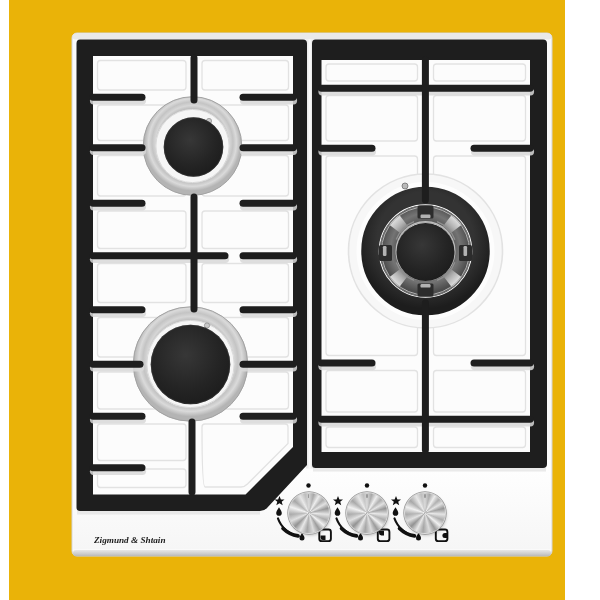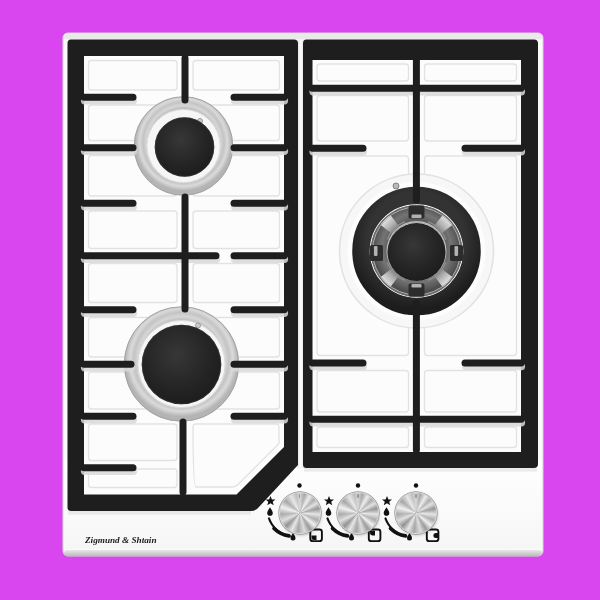--- a/index.html
+++ b/index.html
@@ -1,16 +1,16 @@
 <!DOCTYPE html>
 <html><head>
 <meta charset="utf-8">
 <style>
   html,body{margin:0;padding:0;background:#ffffff;}
-  #stage{position:relative;width:600px;height:600px;background:#d946ef;font-family:"Liberation Sans",sans-serif;overflow:hidden;}
+  #stage{position:relative;width:556px;height:600px;background:#eab308;font-family:"Liberation Sans",sans-serif;overflow:hidden;margin-left:9px;}
   svg{position:absolute;left:0;top:0;}
   .knob{position:absolute;width:40px;height:40px;border-radius:50%;
     background:
       radial-gradient(circle at 50% 34%, rgba(255,255,255,.38), rgba(255,255,255,0) 62%),
       conic-gradient(#c8c8c8 0deg,#989898 14deg,#e9e9e9 30deg,#a2a2a2 46deg,#dddddd 60deg,#8f8f8f 76deg,#e3e3e3 94deg,#ababab 112deg,#f0f0f0 130deg,#9a9a9a 148deg,#dcdcdc 166deg,#a6a6a6 186deg,#e7e7e7 206deg,#929292 226deg,#dedede 246deg,#a9a9a9 266deg,#efefef 288deg,#9c9c9c 310deg,#e2e2e2 332deg,#b2b2b2 348deg,#c8c8c8 360deg);
     box-shadow:0 0 0 1px #dcdcdc, 0 0 0 1.7px #949494, 1px 2px 3.5px rgba(0,0,0,.28);}
   .knob:after{content:"";position:absolute;left:19.1px;top:1.5px;width:1.8px;height:4px;background:#9a9a9a;border-radius:1px;}
 </style>
 </head>
 <body>

